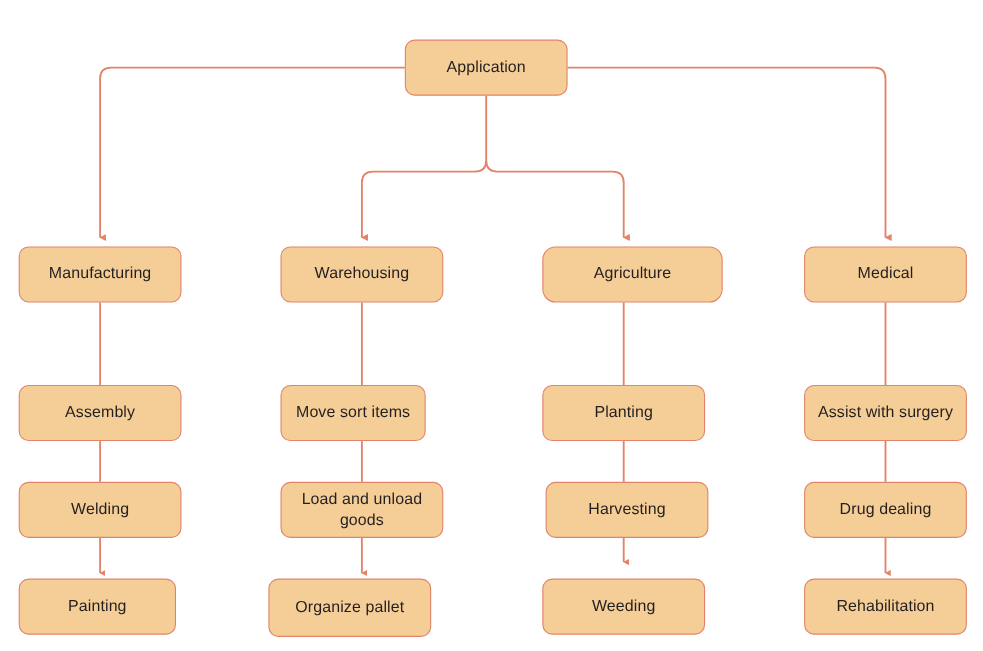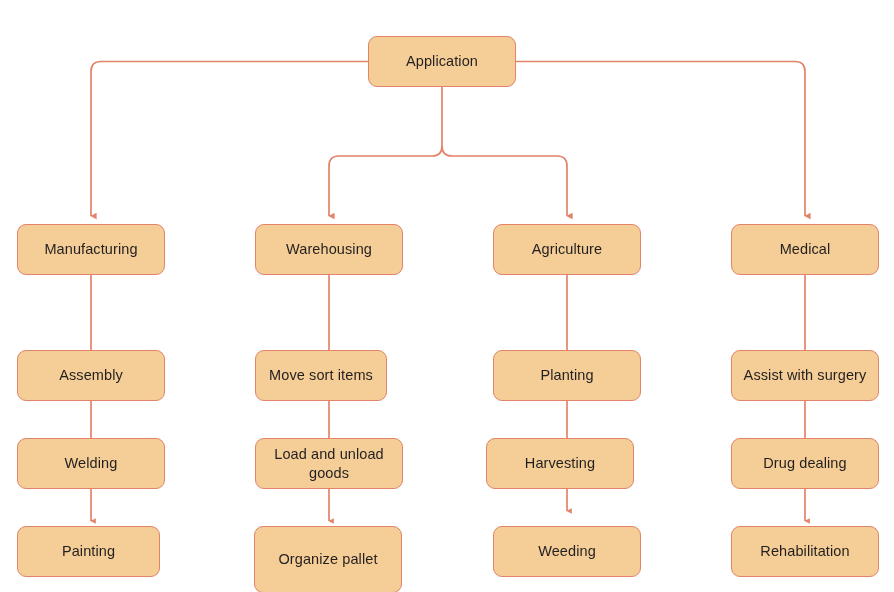--- a/index.html
+++ b/index.html
@@ -115,31 +115,31 @@
   <div class="node" style="left:255px; top:224px; width:148px; height:51px;">
     <span class="node-label">Warehousing</span>
   </div>
   <div class="node" style="left:255px; top:350px; width:132px; height:51px;">
     <span class="node-label">Move sort items</span>
   </div>
   <div class="node" style="left:255px; top:438px; width:148px; height:51px;">
     <span class="node-label">Load and unload
 goods</span>
   </div>
-  <div class="node" style="left:254px; top:526px; width:148px; height:67px;">
+  <div class="node" style="left:244px; top:526px; width:148px; height:53px;">
     <span class="node-label">Organize pallet</span>
   </div>
 
-  <div class="node" style="left:493px; top:224px; width:148px; height:51px;">
+  <div class="node" style="left:493px; top:224px; width:164px; height:51px;border-radius:12px;">
     <span class="node-label">Agriculture</span>
   </div>
   <div class="node" style="left:493px; top:350px; width:148px; height:51px;">
     <span class="node-label">Planting</span>
   </div>
-  <div class="node" style="left:486px; top:438px; width:148px; height:51px;">
+  <div class="node" style="left:496px; top:438px; width:148px; height:51px;">
     <span class="node-label">Harvesting</span>
   </div>
   <div class="node" style="left:493px; top:526px; width:148px; height:51px;">
     <span class="node-label">Weeding</span>
   </div>
 
   <div class="node" style="left:731px; top:224px; width:148px; height:51px;">
     <span class="node-label">Medical</span>
   </div>
   <div class="node" style="left:731px; top:438px; width:148px; height:51px;">

